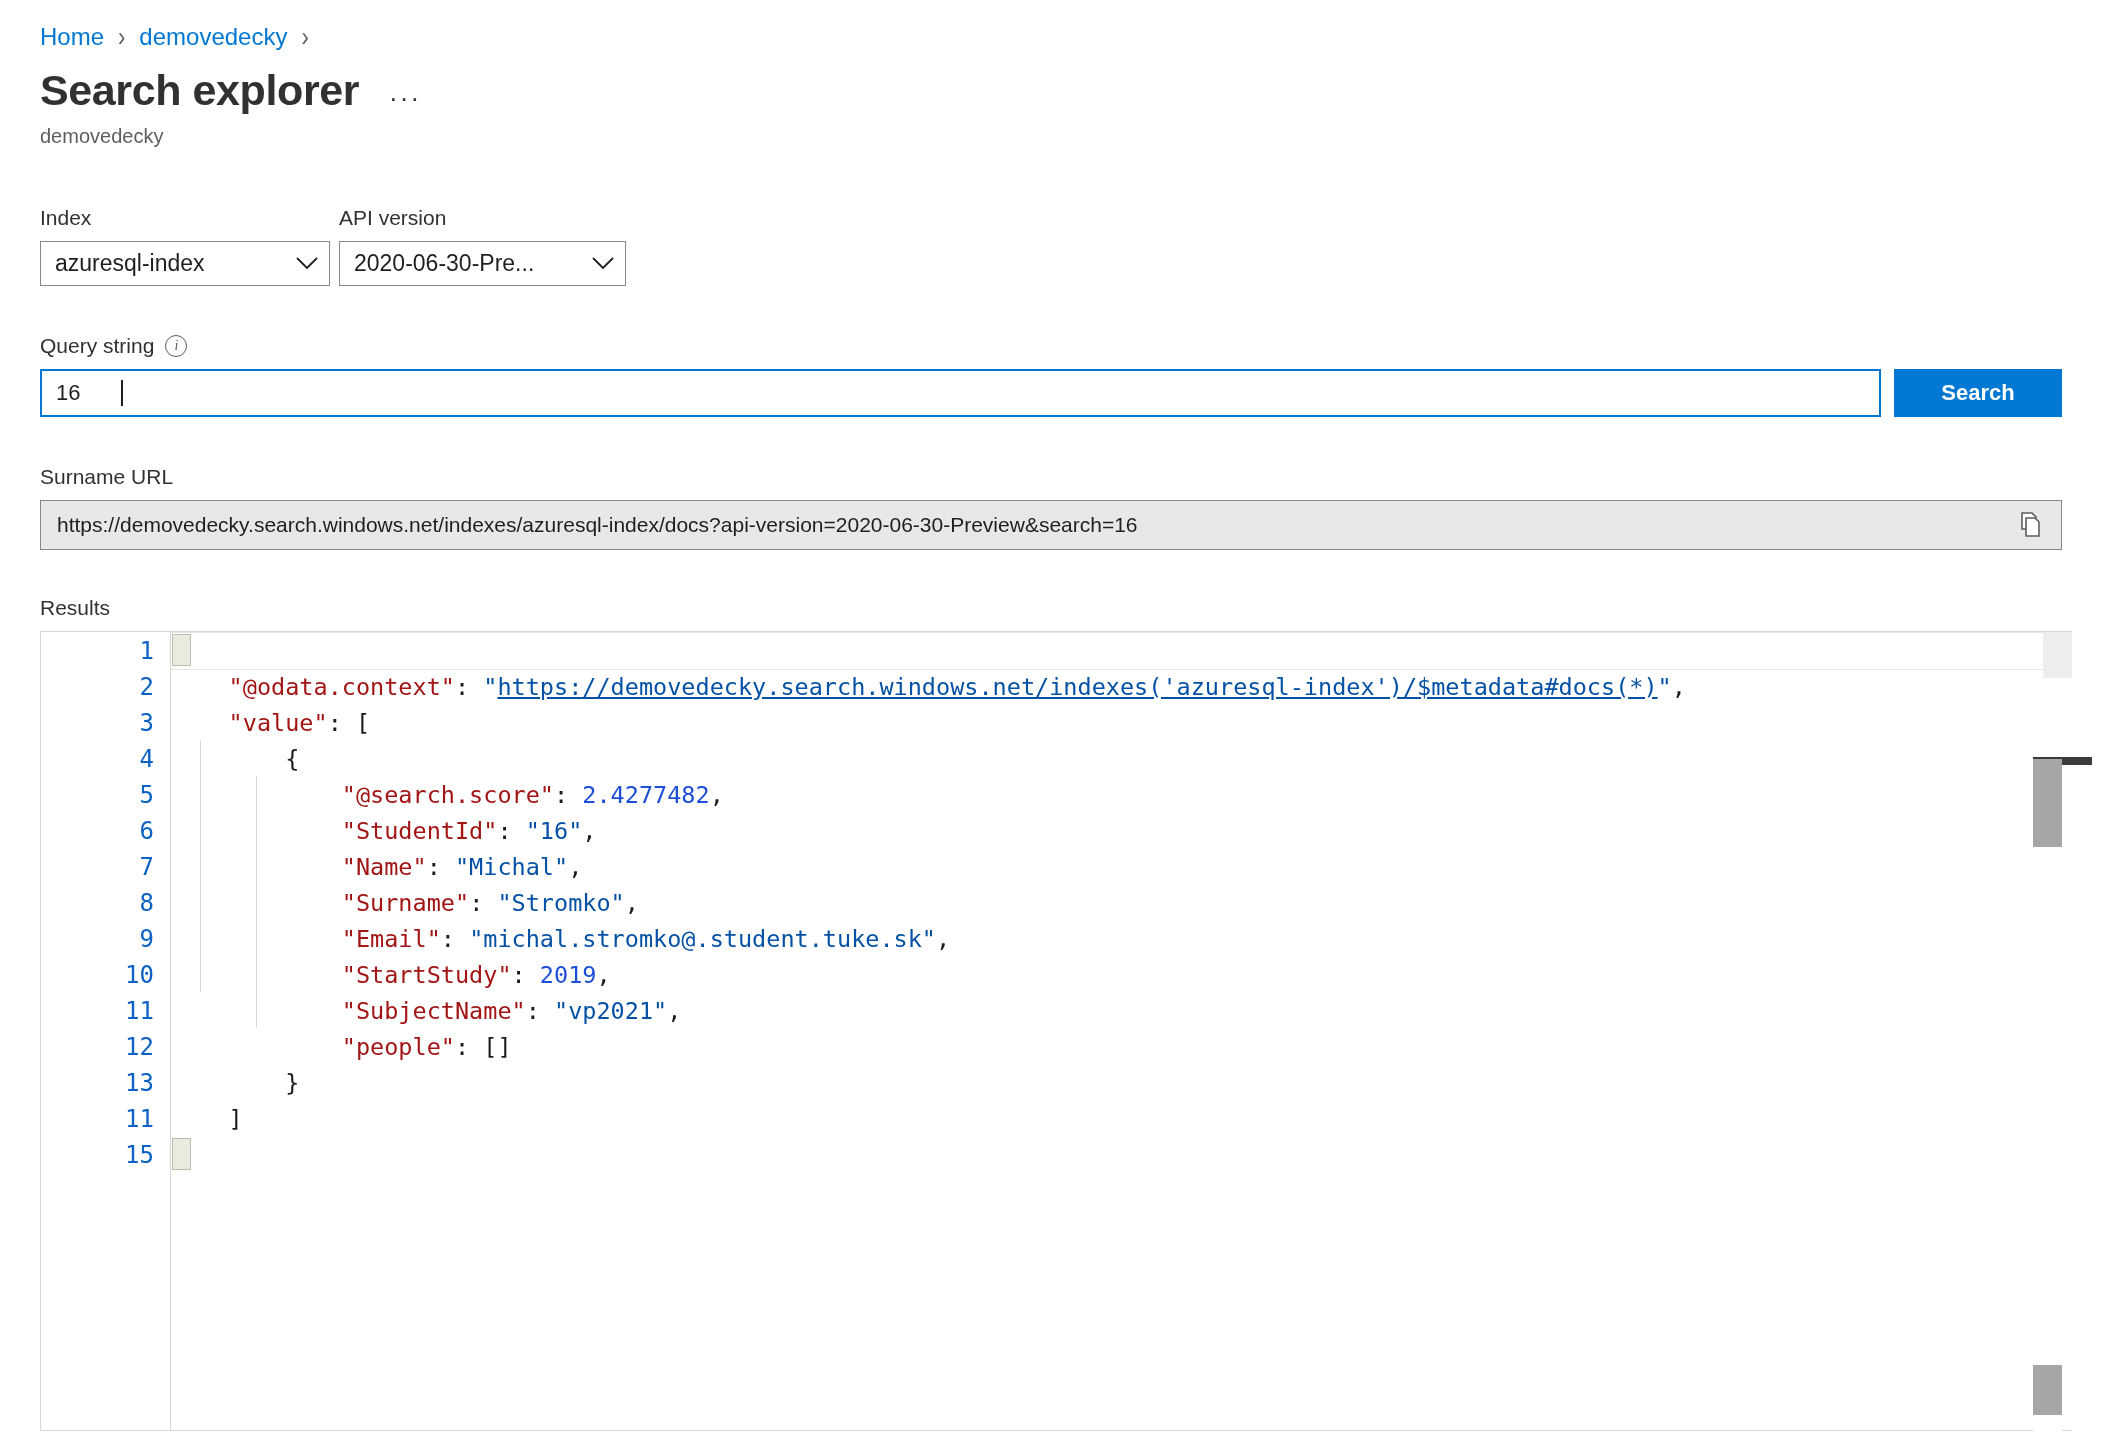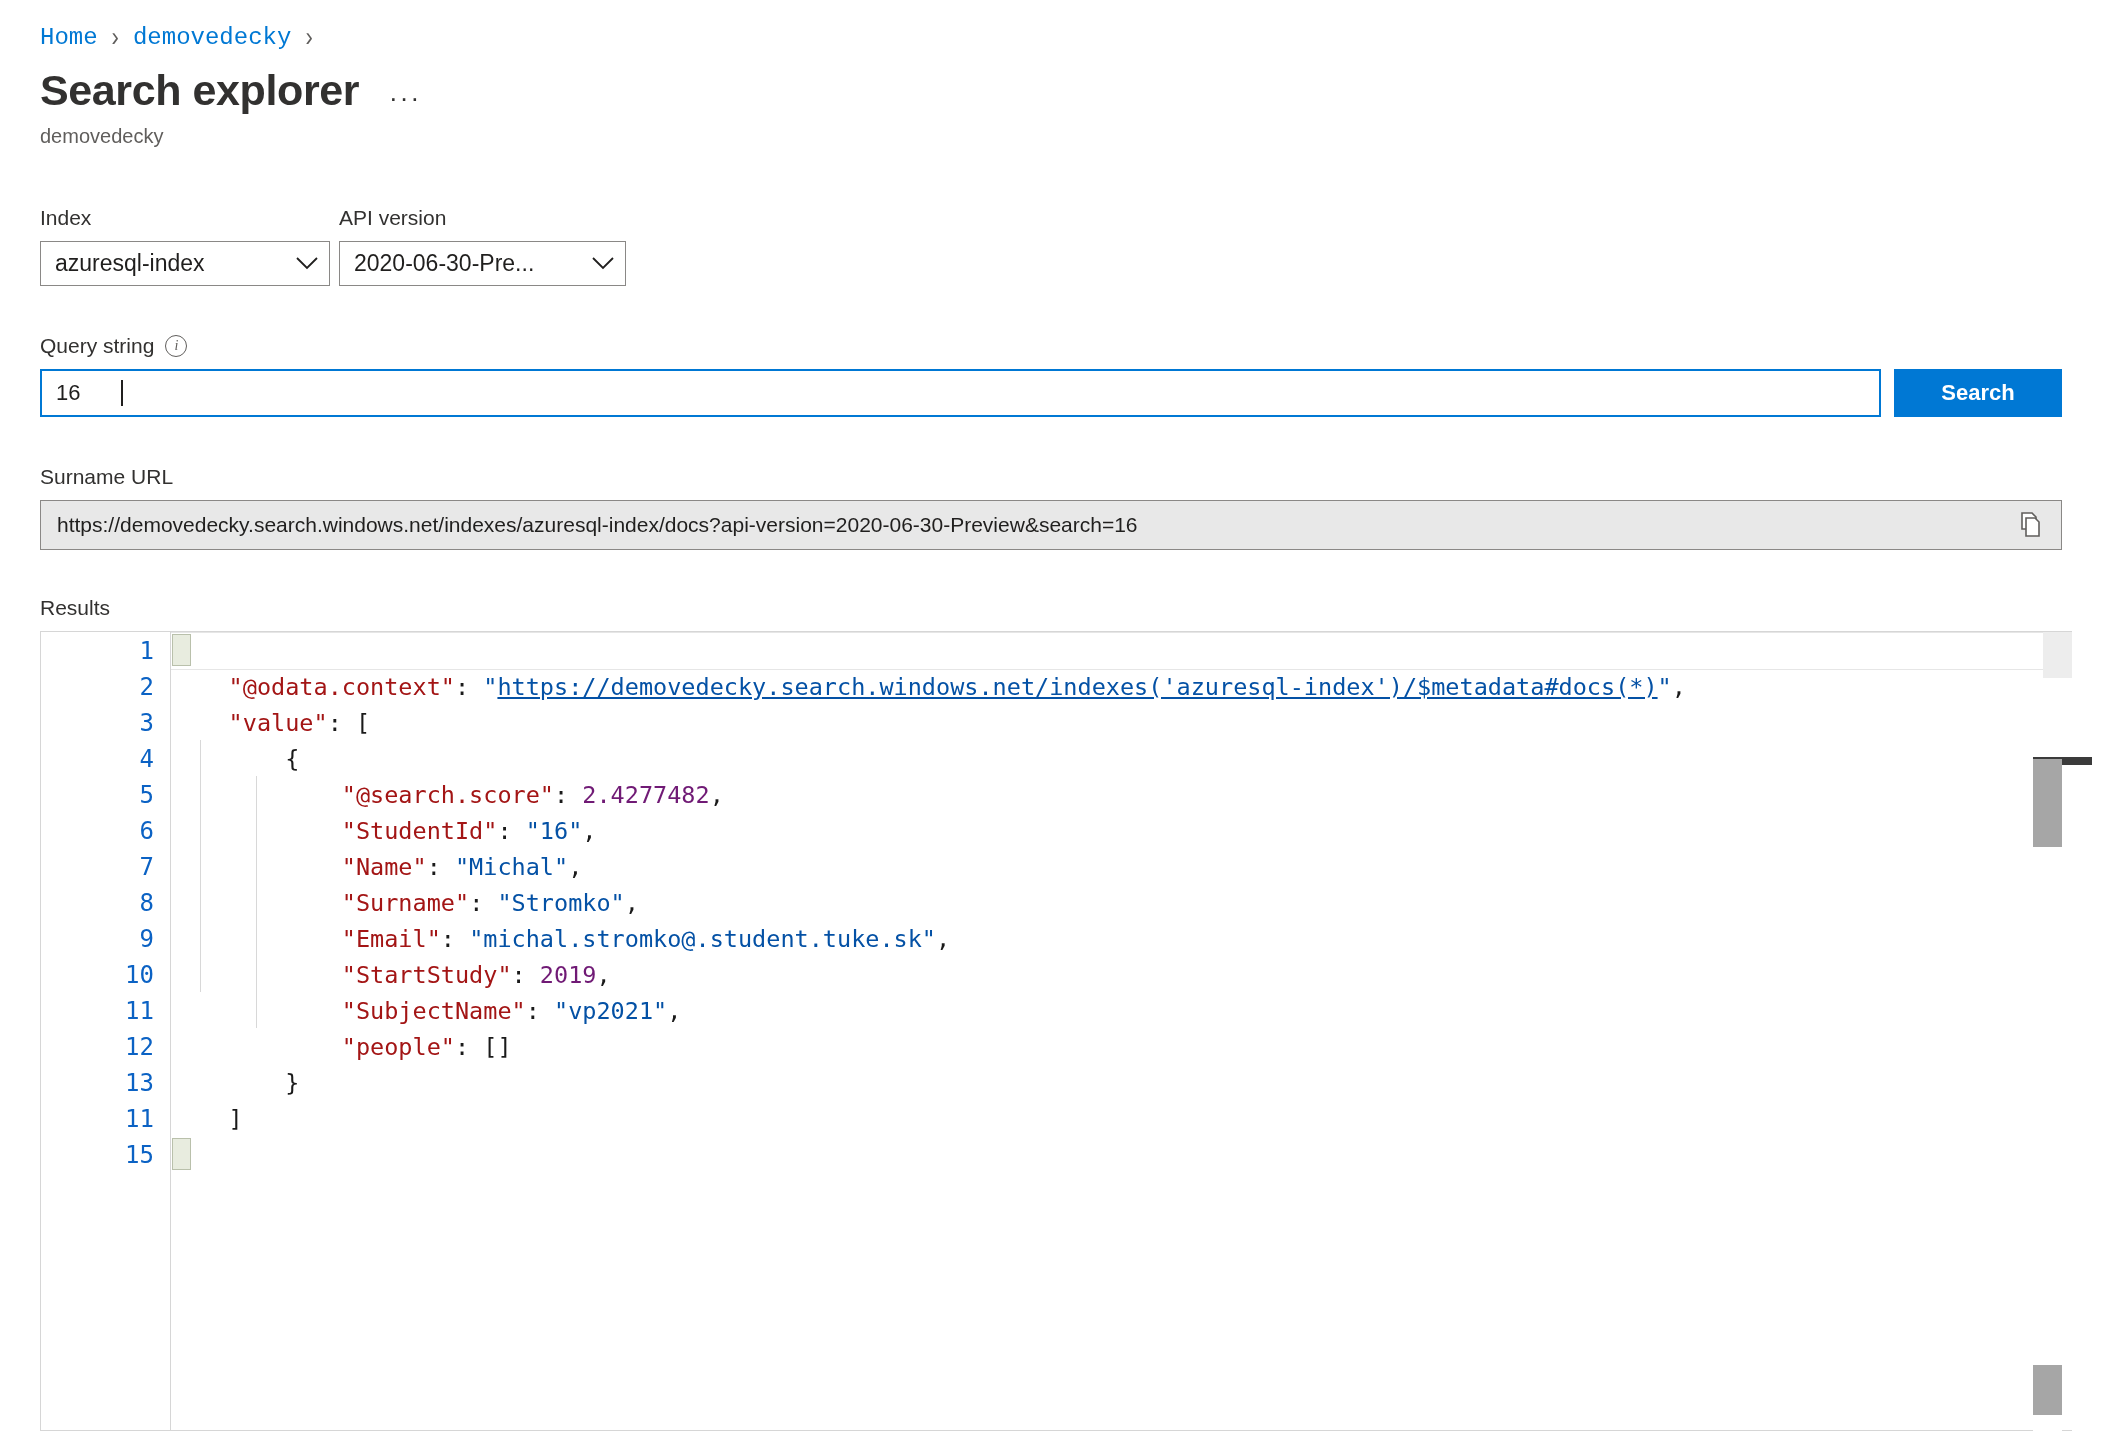--- a/index.html
+++ b/index.html
@@ -13,21 +13,21 @@
   }
 
   .page { position: relative; width: 2102px; height: 1436px; padding: 0 40px; }
 
   
   .breadcrumb {
     display: flex; align-items: center;
     height: 56px; padding-top: 18px;
     font-size: 24px;
   }
-  .crumb-link { color: #0078d4; cursor: pointer; white-space: nowrap; font-family: Liberation Mono, monospace; }
+  .crumb-link { color: #0078d4; cursor: pointer; white-space: nowrap; }
   .crumb-sep {
     color: #605e5c; margin: 0 14px; font-size: 22px; line-height: 1;
     display: inline-block; transform: scaleY(1.25);
   }
 
   
   .title-row { display: flex; align-items: center; margin-top: 12px; }
   .page-title {
     font-size: 43px; font-weight: bold; letter-spacing: -0.4px;
     color: #323130; line-height: 1.05;
@@ -134,21 +134,21 @@
   }
   .active-line-top, .active-line-bot {
     position: absolute; left: 0; right: 0; height: 1px; background: #e6e6e6;
   }
   .bracket-hl {
     position: absolute; background: #e8ecdf; border: 1px solid #b9c0ab;
   }
   
   .k { color: #a31515; }       
   .s { color: #0451a5; }       
-  .n { color: #701a75; }       
+  .n { color: #1d4ed8; }       
   .p { color: #1a1a1a; }       
   .u { color: #0451a5; text-decoration: underline; }
 
   
   .vscroll {
     position: absolute; right: 40px; top: 0; width: 29px; height: 800px;
     background: #ffffff;
   }
   .vthumb {
     position: absolute; right: 0; width: 29px; background: #a6a6a6;

